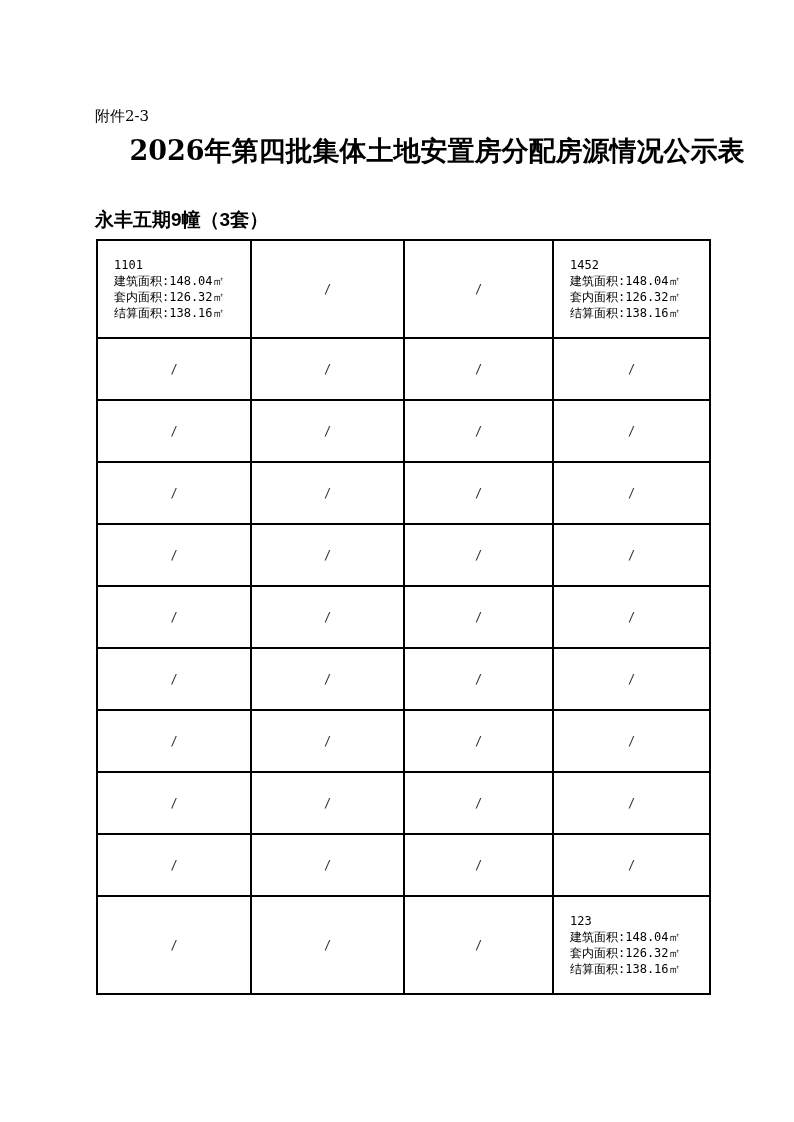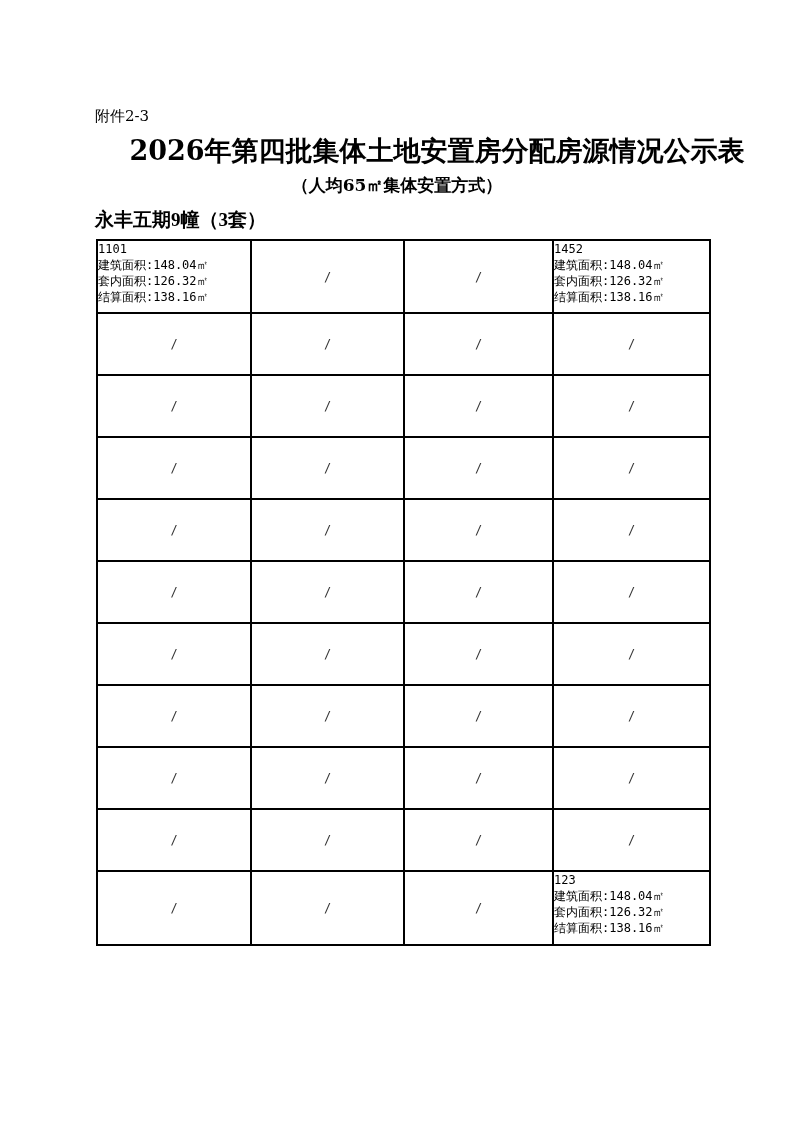--- a/index.html
+++ b/index.html
@@ -53,39 +53,39 @@
     font-family: "DejaVu Serif", "Liberation Serif", serif;
     font-size: 17px;
     font-weight: bold;
     line-height: 22px;
     white-space: nowrap;
   }
   .section-heading {
     position: absolute;
     left: 95px;
     top: 168px;
-    font-family: Liberation Serif, serif;
+    font-family: Liberation Sans, sans-serif;
     font-size: 19px;
     font-weight: bold;
     line-height: 24px;
     white-space: nowrap;
   }
   table.housing-table {
     position: absolute;
     left: 96px;
     top: 199px;
     width: 613px;
     border-collapse: collapse;
     table-layout: fixed;
   }
   table.housing-table td {
     border: 2px solid #000000;
     font-family: "DejaVu Sans Mono", "Liberation Mono", monospace;
     font-size: 12px;
-    padding: 0;
+    padding: 16px;
     background: #ffffff;
   }
   table.housing-table col.c1 { width: 154px; }
   table.housing-table col.c2 { width: 153px; }
   table.housing-table col.c3 { width: 149px; }
   table.housing-table col.c4 { width: 157px; }
   tr.row-first { height: 73px; }
   tr.row-mid   { height: 62px; }
   tr.row-last  { height: 74px; }
   td.unit-cell {
@@ -106,21 +106,20 @@
 </style>
 </head>
 <body>
 
 <div class="page">
 
   <div class="attachment-label">附件2-3</div>
 
   <div class="doc-title">2026年第四批集体土地安置房分配房源情况公示表</div>
 
-  <div class="doc-subtitle">（人均65㎡集体安置方式）</div>
 
   <div class="section-heading">永丰五期9幢（3套）</div>
 
   <table class="housing-table">
     <colgroup>
       <col class="c1">
         <col class="c2">
         <col class="c3">
         <col class="c4">
     </colgroup>

